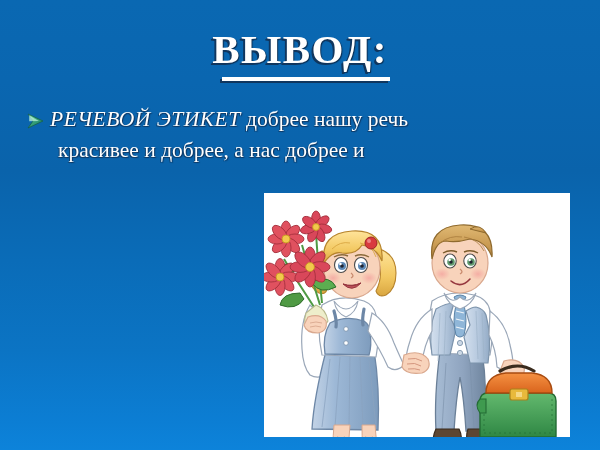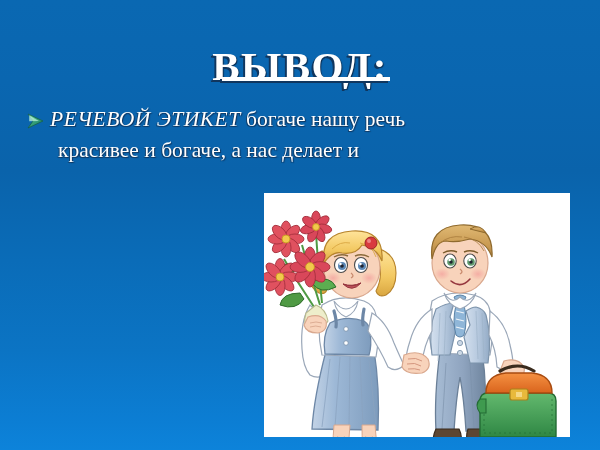--- a/index.html
+++ b/index.html
@@ -40,21 +40,20 @@
     font-size: 41px;
     line-height: 46px;
     letter-spacing: 1.5px;
     color: #ffffff;
     text-decoration: none;
     text-shadow:
        -2px 2px 0 #10365e,
        -1px 1px 0 #123e6b,
         1px 1px 1px #0a2c4f;
     padding: 0 4px 4px 4px;
-    margin-top: 17px;
   }
   #title-underline {
     position: absolute;
     left: 222px;
     top: 77px;
     width: 168px;
     height: 4px;
     background: #ffffff;
     box-shadow: -2px 2px 0 #10365e;
   }
@@ -131,22 +130,22 @@
             <stop offset="45%" stop-color="#35a27c"></stop>
             <stop offset="100%" stop-color="#1f7a5c"></stop>
           </linearGradient>
         </defs>
         <path d="M2 1 L17 8 L2 15 L7 8 Z" fill="url(#arrGrad)" stroke="#15624a" stroke-width="0.8" stroke-linejoin="round"></path>
         <path d="M3.2 2.6 L13 8 L3.2 8.3 Z" fill="#bdf3da" opacity="0.75"></path>
       </svg>
     </span>
 
     <span id="bullet-text">
-      <span class="lead-emph">РЕЧЕВОЙ  ЭТИКЕТ</span><span>  богаче нашу речь</span>
-      <span class="line-2">красивее и богаче, а нас делает и</span>
+      <span class="lead-emph">РЕЧЕВОЙ  ЭТИКЕТ</span><span>  добрее нашу речь</span>
+      <span class="line-2">красивее и добрее, а нас добрее и</span>
     </span>
 
   </div>
 
   <div id="picture-panel">
     <svg id="kids-illustration" viewBox="0 0 306 244" xmlns="http://www.w3.org/2000/svg">
       <title>Мальчик и девочка-школьники держатся за руки</title>
 
       <defs>
         <linearGradient id="gHair" x1="0" y1="0" x2="0" y2="1">

